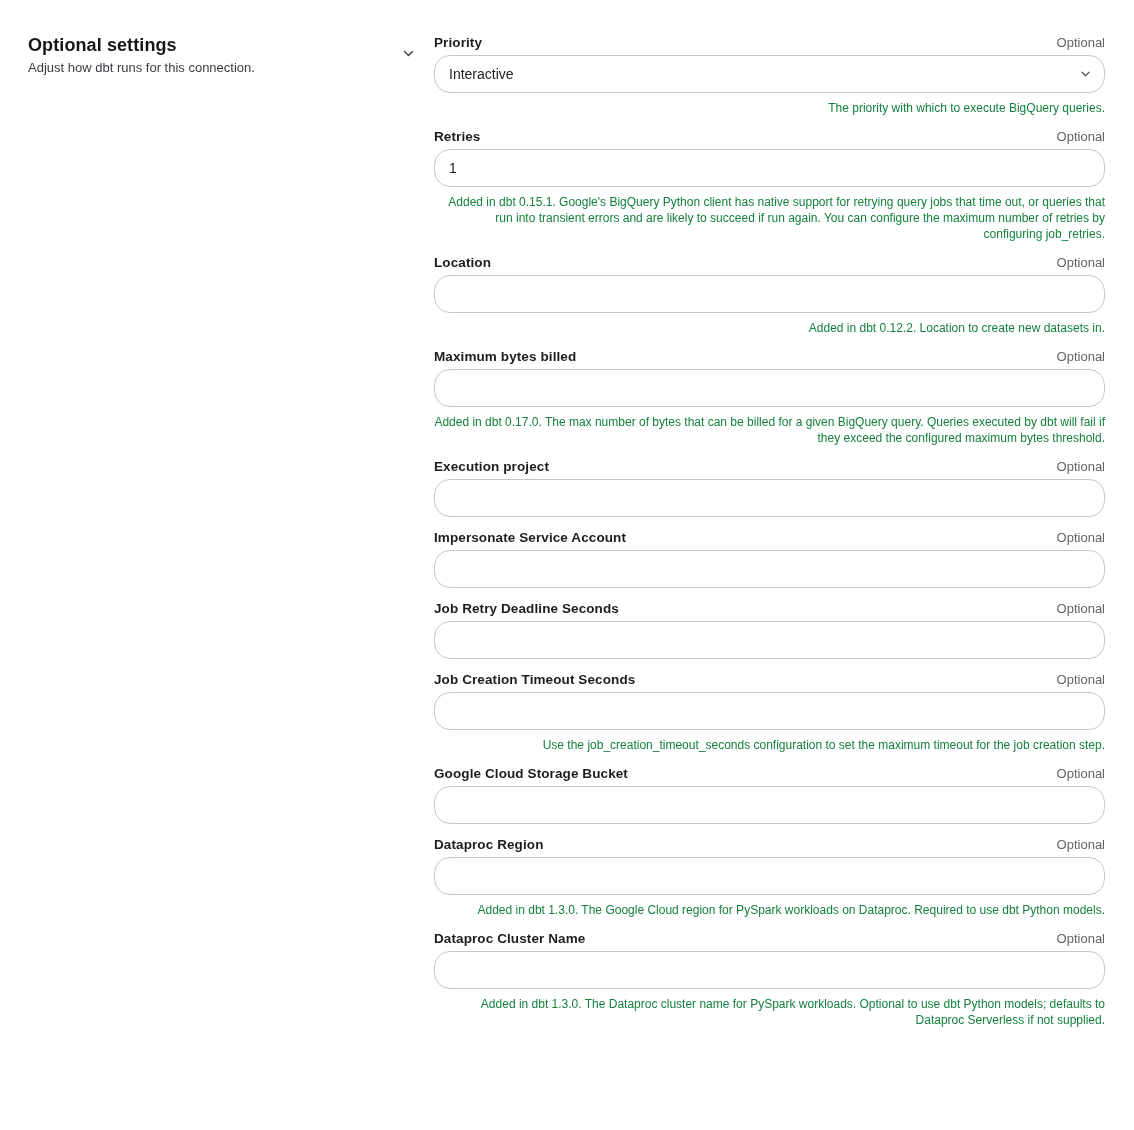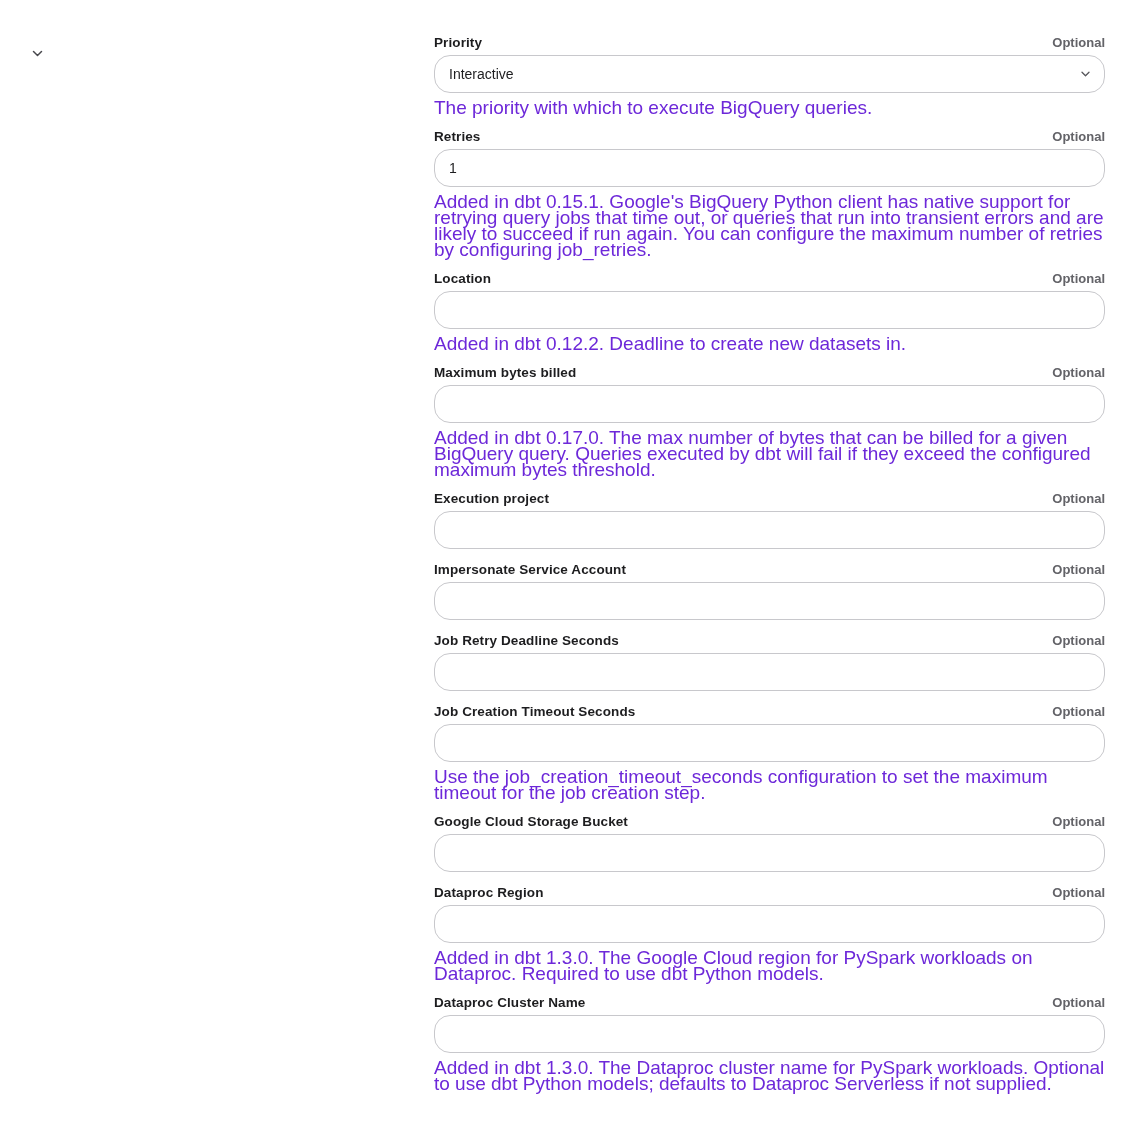--- a/index.html
+++ b/index.html
@@ -61,21 +61,21 @@
     margin-bottom: 3px;
   }
   .field-label {
     font-size: 13.5px;
     font-weight: 700;
     color: #1d1d1f;
     letter-spacing: 0.1px;
   }
   .optional {
     font-size: 13px;
-    font-weight: 700;
+    font-weight: 400;
     color: #636368;
   }
   .control { position: relative; }
   .text-input {
     width: 100%;
     height: 38px;
     border: 1px solid #c8c8cc;
     border-radius: 16px;
     background: #ffffff;
     padding: 0 30px 0 14px;
@@ -88,31 +88,36 @@
   .select-chevron {
     position: absolute;
     right: 13px;
     top: 50%;
     transform: translateY(-50%);
     line-height: 0;
     pointer-events: none;
   }
   .help {
     margin-top: 7px;
-    font-size: 19px;
+    font-size: 12px;
     line-height: 16px;
-    color: #6d28d9;
+    color: #15803d;
+    text-align: right;
   }
 </style>
 </head>
 <body>
 
 <div class="page">
 
   <div class="left-pane">
+    <div class="left-text">
+      <h2>Optional settings</h2>
+      <p>Adjust how dbt runs for this connection.</p>
+    </div>
     <button class="collapse-btn" type="button">
       <span>
         <svg width="15" height="15" viewBox="0 0 15 15">
           <path d="M3.5 5.5 L7.5 9.5 L11.5 5.5" fill="none" stroke="#48484d" stroke-width="1.5" stroke-linecap="round" stroke-linejoin="round"></path>
         </svg>
       </span>
     </button>
   </div>
 
   <div class="right-pane" id="fields">
@@ -146,21 +151,21 @@
 
   <div class="field">
     <div class="field-head">
       <label class="field-label">Location</label>
       <span class="optional">Optional</span>
     </div>
     <div class="control">
       <input class="text-input" type="text" value="" style="">
       
     </div>
-    <p class="help">Added in dbt 0.12.2. Deadline to create new datasets in.</p>
+    <p class="help">Added in dbt 0.12.2. Location to create new datasets in.</p>
   </div>
 
   <div class="field">
     <div class="field-head">
       <label class="field-label">Maximum bytes billed</label>
       <span class="optional">Optional</span>
     </div>
     <div class="control">
       <input class="text-input" type="text" value="" style="">
       

